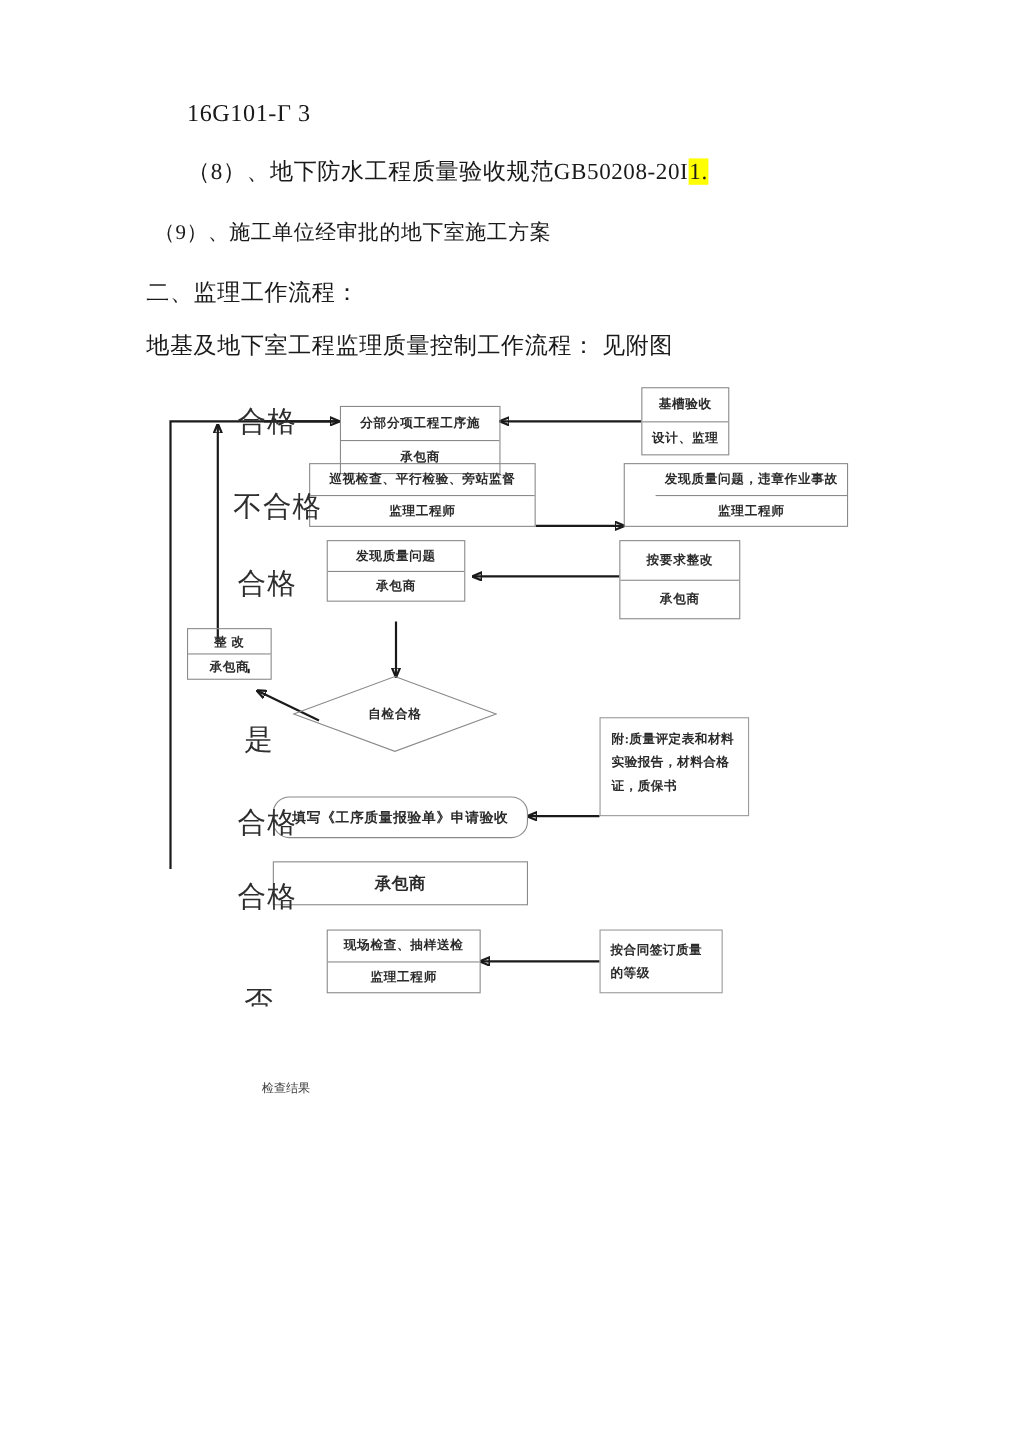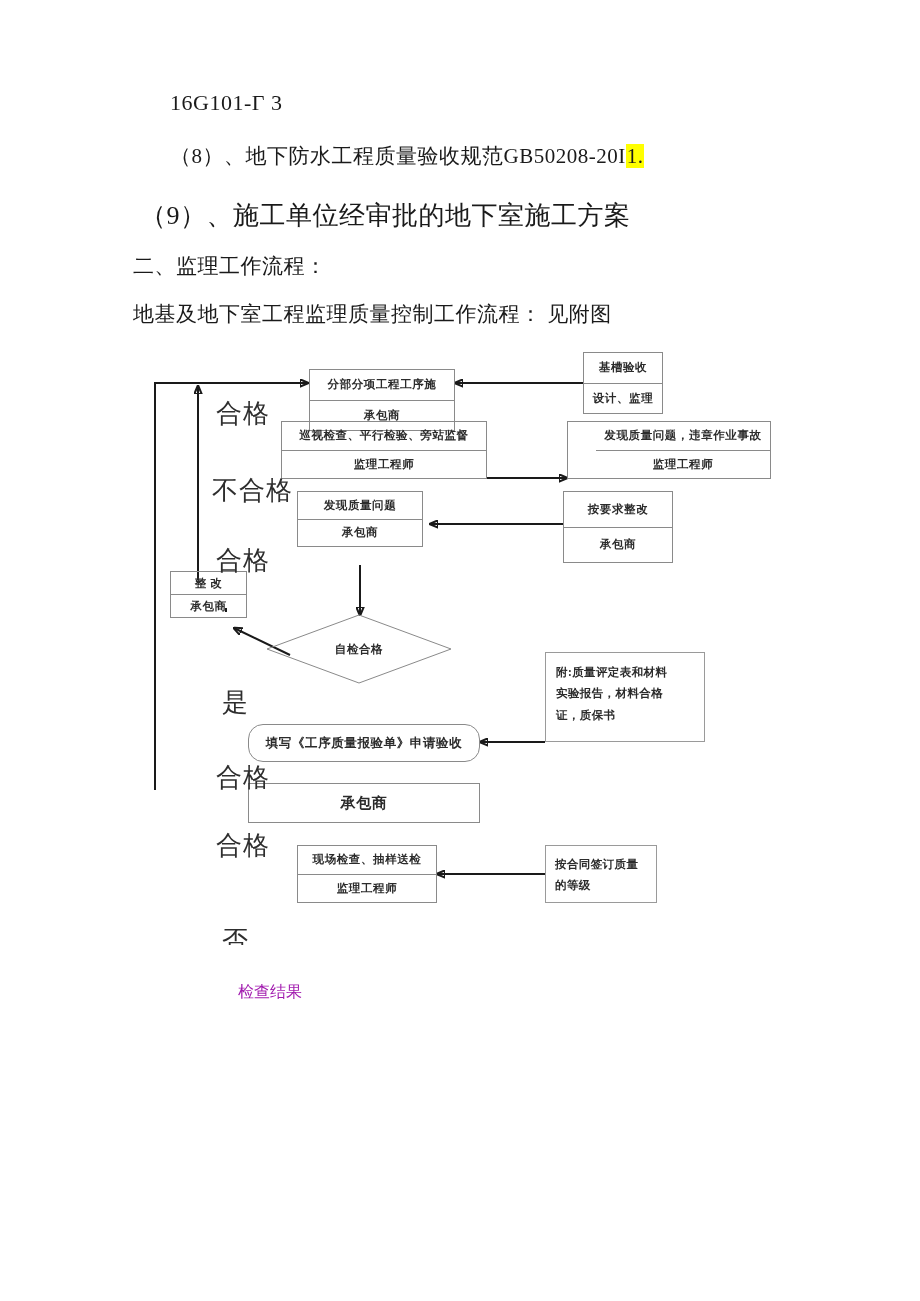--- a/index.html
+++ b/index.html
@@ -22,21 +22,21 @@
   
   .para {
     position: absolute;
     white-space: nowrap;
     font-family: "Liberation Serif", "DejaVu Serif", serif;
     color: #1a1a1a;
     letter-spacing: 0.5px;
   }
   .p-code   { left: 170px; top: 90px;  font-size: 22px; }
   .p-item8  { left: 170px; top: 142px; font-size: 21px; }
-  .p-item9  { left: 140px; top: 198px; font-size: 26px; }
+  .p-item9  { left: 140px; top: 198px; font-size: 19px; }
   .p-sec2   { left: 133px; top: 252px; font-size: 21px; }
   .p-flow   { left: 133px; top: 300px; font-size: 21px; }
 
   .hl {
     background: #ffff00;
     padding: 0 1px;
   }
 
   
   #flow {
@@ -87,27 +87,26 @@
   }
 
   
   .blabel {
     position: absolute;
     font-family: "Liberation Serif", "DejaVu Serif", serif;
     font-size: 26px;
     color: #2e2e2e;
     white-space: nowrap;
     letter-spacing: 1px;
-    margin-top: 30px;
   }
   .caption {
     position: absolute;
     font-family: Liberation Sans, sans-serif;
-    font-size: 16px;
-    color: #a21caf;
+    font-size: 11px;
+    color: #404040;
     white-space: nowrap;
   }
 
   svg.wires {
     position: absolute;
     left: 0;
     top: 0;
     width: 920px;
     height: 1301px;
     pointer-events: none;
@@ -203,21 +202,21 @@
     <div style="position:absolute; left:266px; top:614px; width:186px; height:70px;">
       <svg width="186" height="70" viewBox="0 0 186 70" style="position:absolute;left:0;top:0;">
         <polygon points="93,1 185,35 93,69 1,35" fill="none" stroke="#8a8a8a" stroke-width="1"></polygon>
       </svg>
       <div style="position:absolute; left:0; top:0; width:186px; height:70px;
                   display:flex; align-items:center; justify-content:center;
                   font-family:'Liberation Serif', serif; font-size:11.5px;
                   font-weight:bold; color:#2b2b2b; letter-spacing:0.6px;">自检合格</div>
     </div>
 
-    <div class="note" style="left:545px; top:652px; width:160px; height:90px;">
+    <div class="note" style="left:545px; top:652px; width:136px; height:90px;">
       <div>附:质量评定表和材料</div>
       <div>实验报告，材料合格</div>
       <div>证，质保书</div>
     </div>
 
     <div class="node single" style="left:248px; top:724px; width:232px; height:38px;border-radius:15px;">
       <div class="cell" style="font-size:12.5px;">填写《工序质量报验单》申请验收</div>
     </div>
 
     <div class="node single" style="left:248px; top:783px; width:232px; height:40px;">

